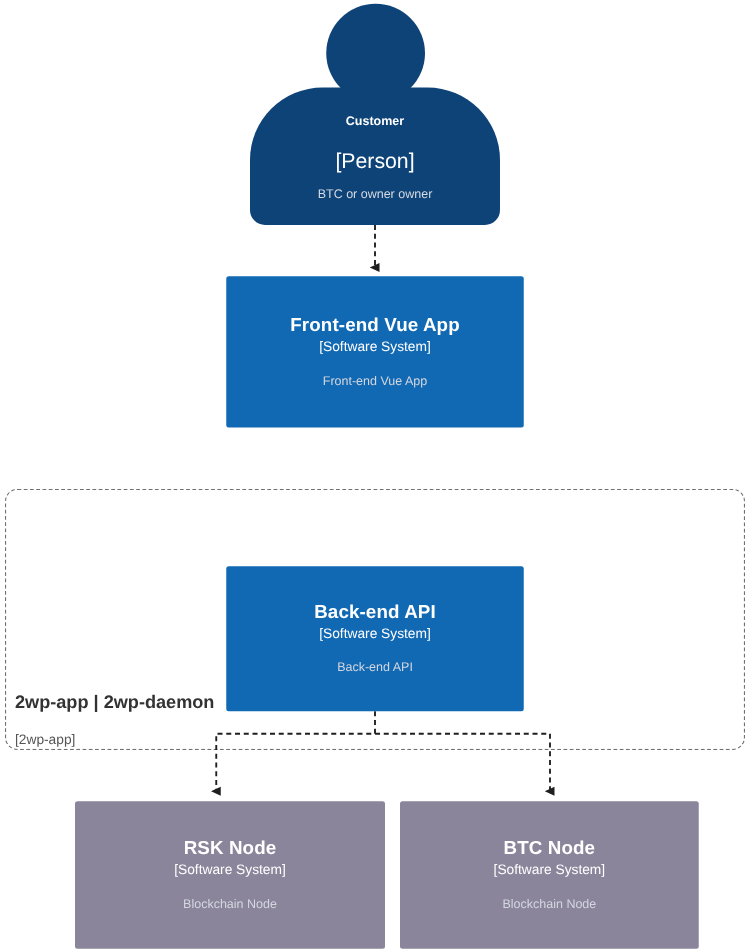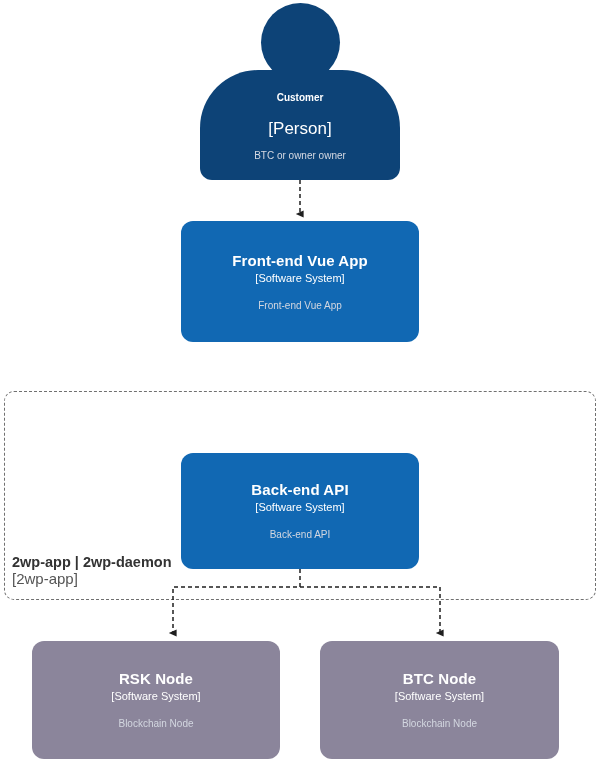--- a/index.html
+++ b/index.html
@@ -20,21 +20,21 @@
     left: 0;
     top: 0;
     width: 601px;
     height: 761px;
   }
 
   
   .c4box {
     position: absolute;
     box-sizing: border-box;
-    border-radius: 12px;
+    border-radius: 2px;
     display: flex;
     flex-direction: column;
     align-items: center;
     justify-content: center;
     text-align: center;
     padding: 16px 10px;
   }
   .c4box .title {
     color: #ffffff;
     font-weight: bold;
@@ -103,23 +103,23 @@
   }
   .boundary-label .b-title {
     color: #333333;
     font-weight: bold;
     font-size: 14.5px;
     line-height: 18px;
     white-space: nowrap;
   }
   .boundary-label .b-tech {
     color: #555555;
-    font-size: 15px;
+    font-size: 11px;
     line-height: 13px;
-    margin-top: 1px;
+    margin-top: 15px;
     white-space: nowrap;
   }
 
   
   .edges {
     position: absolute;
     left: 0;
     top: 0;
     width: 601px;
     height: 761px;
@@ -164,21 +164,21 @@
     <div class="tech">[Software System]</div>
     <div class="desc">Front-end Vue App</div>
   </div>
 
   <div class="c4box" style="left:181px; top:425px; width:238px; height:116px; background:#1168b3;margin-top:28px;">
     <div class="title">Back-end API</div>
     <div class="tech">[Software System]</div>
     <div class="desc">Back-end API</div>
   </div>
 
-  <div class="c4box" style="left:32px; top:641px; width:248px; height:118px; background:#8b859b;">
+  <div class="c4box" style="left:60px; top:641px; width:248px; height:118px; background:#8b859b;">
     <div class="title">RSK Node</div>
     <div class="tech">[Software System]</div>
     <div class="desc">Blockchain Node</div>
   </div>
 
   <div class="c4box" style="left:320px; top:641px; width:239px; height:118px; background:#8b859b;">
     <div class="title">BTC Node</div>
     <div class="tech">[Software System]</div>
     <div class="desc">Blockchain Node</div>
   </div>

